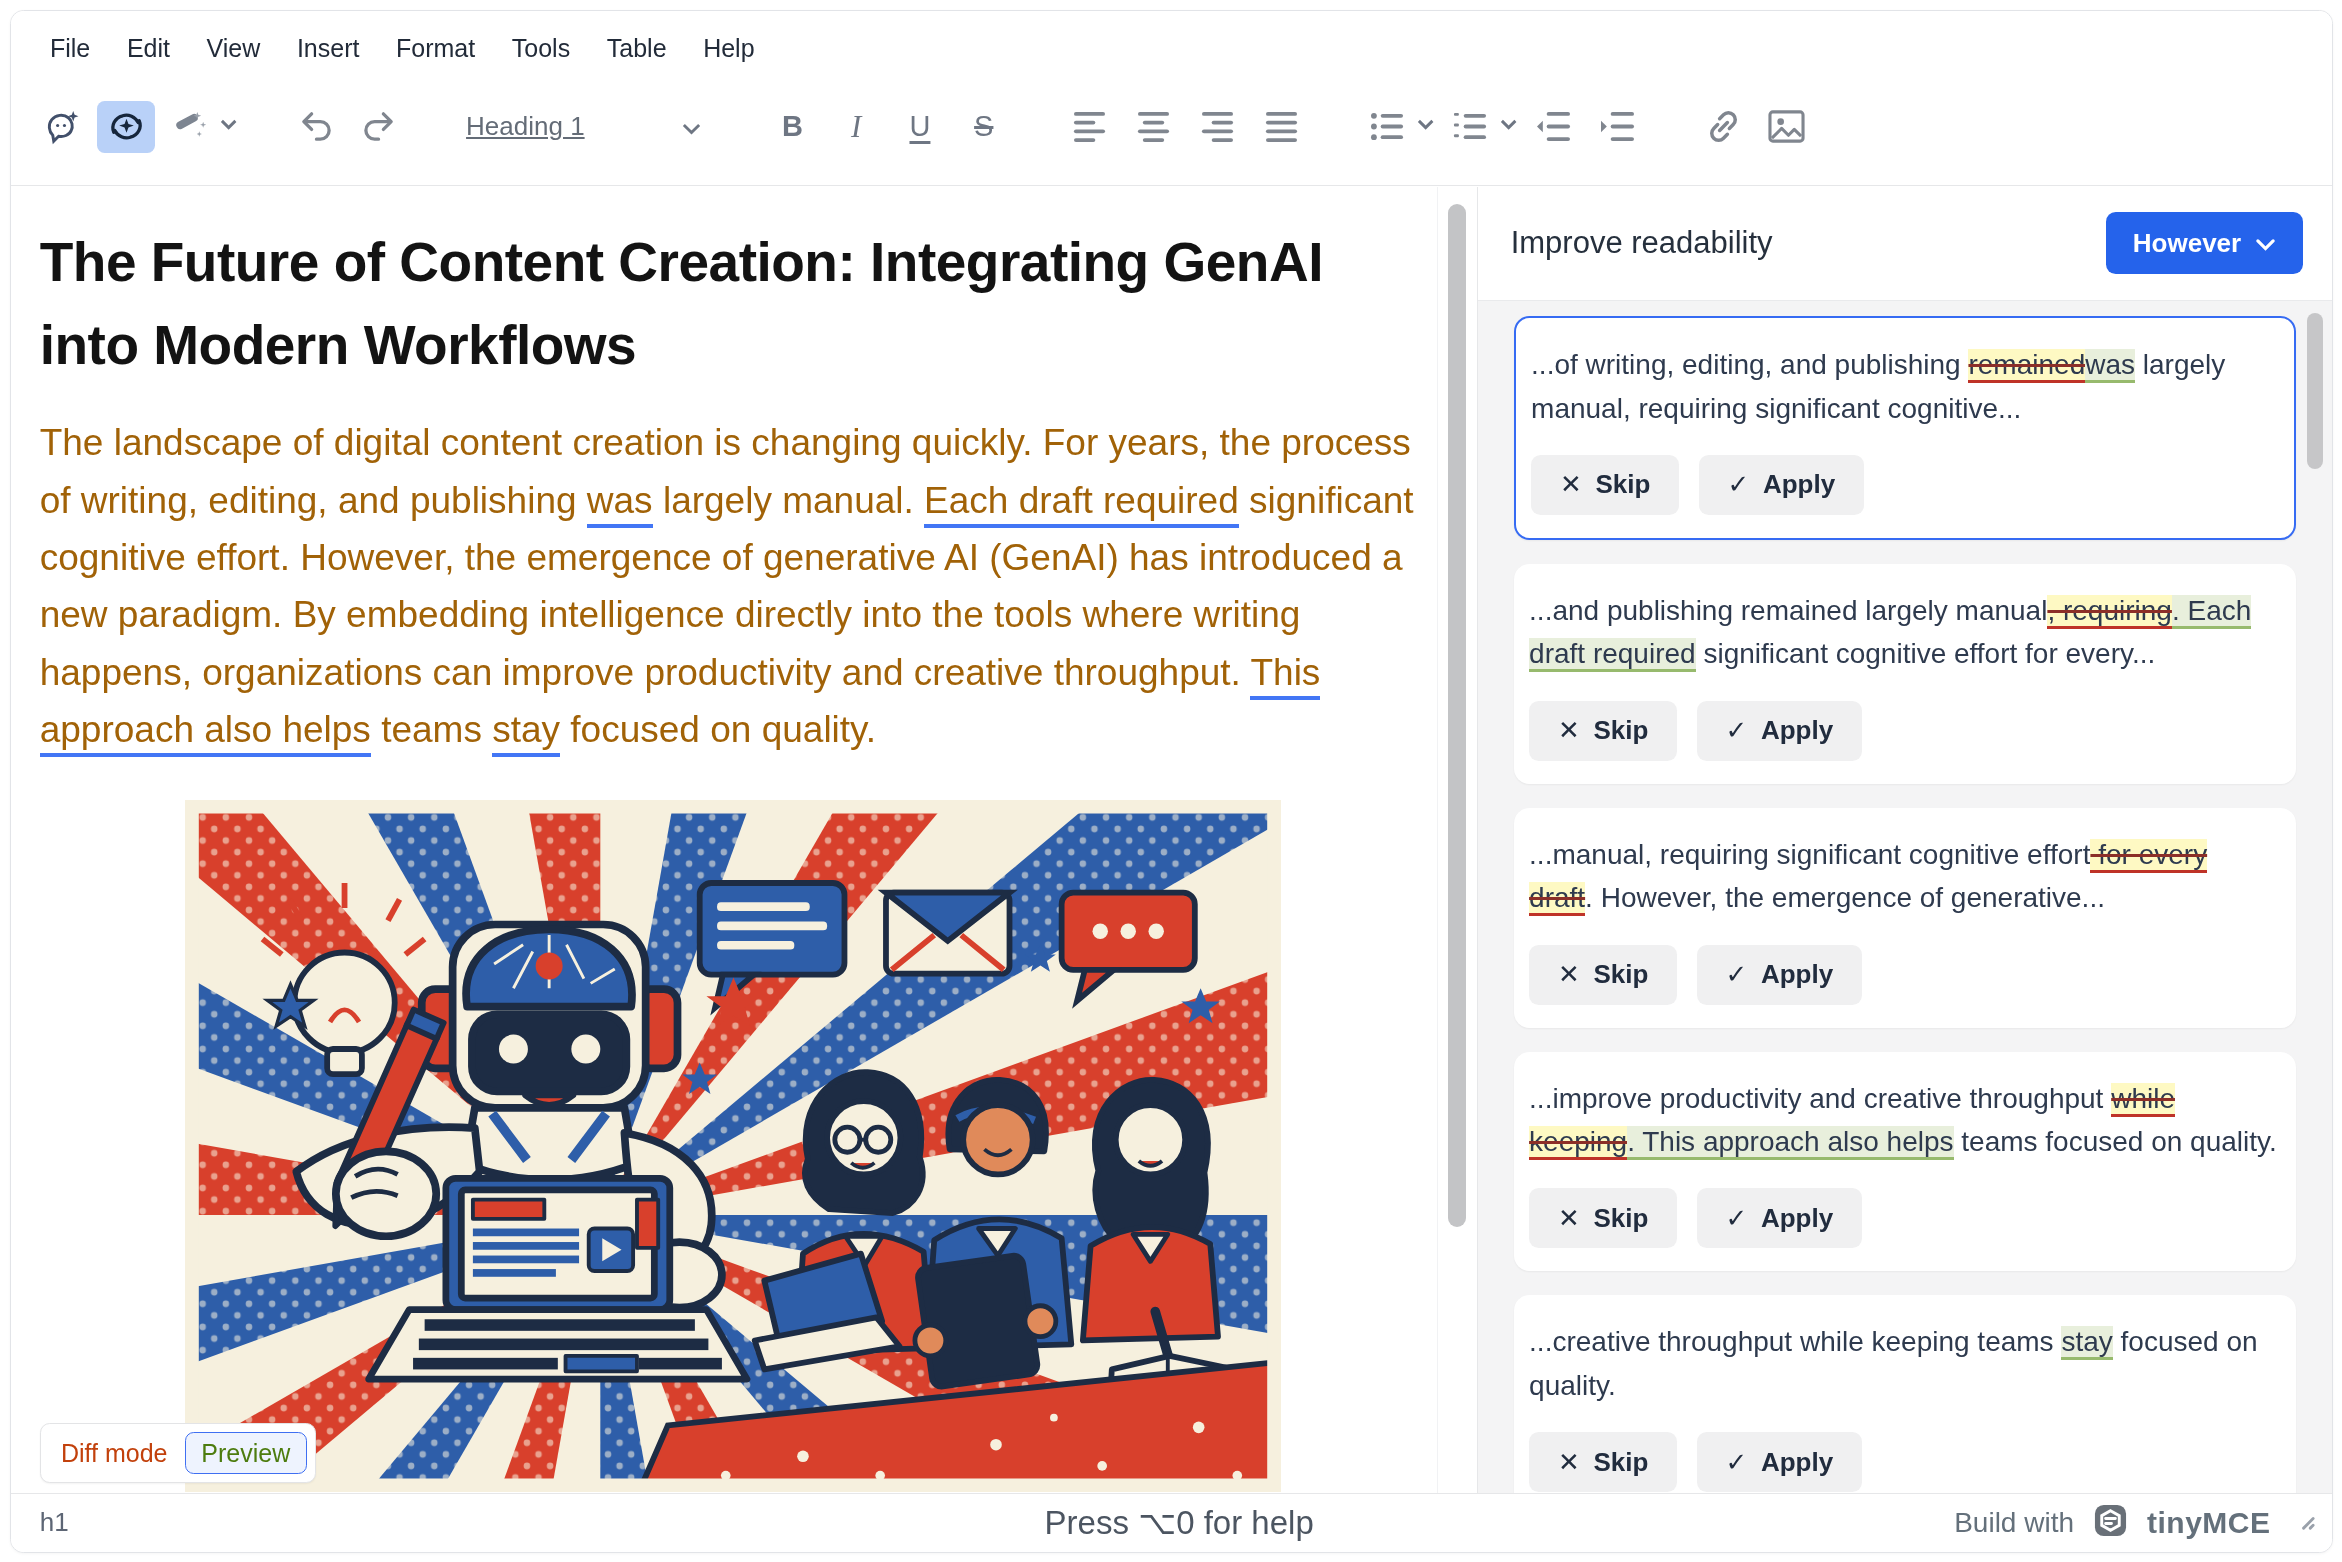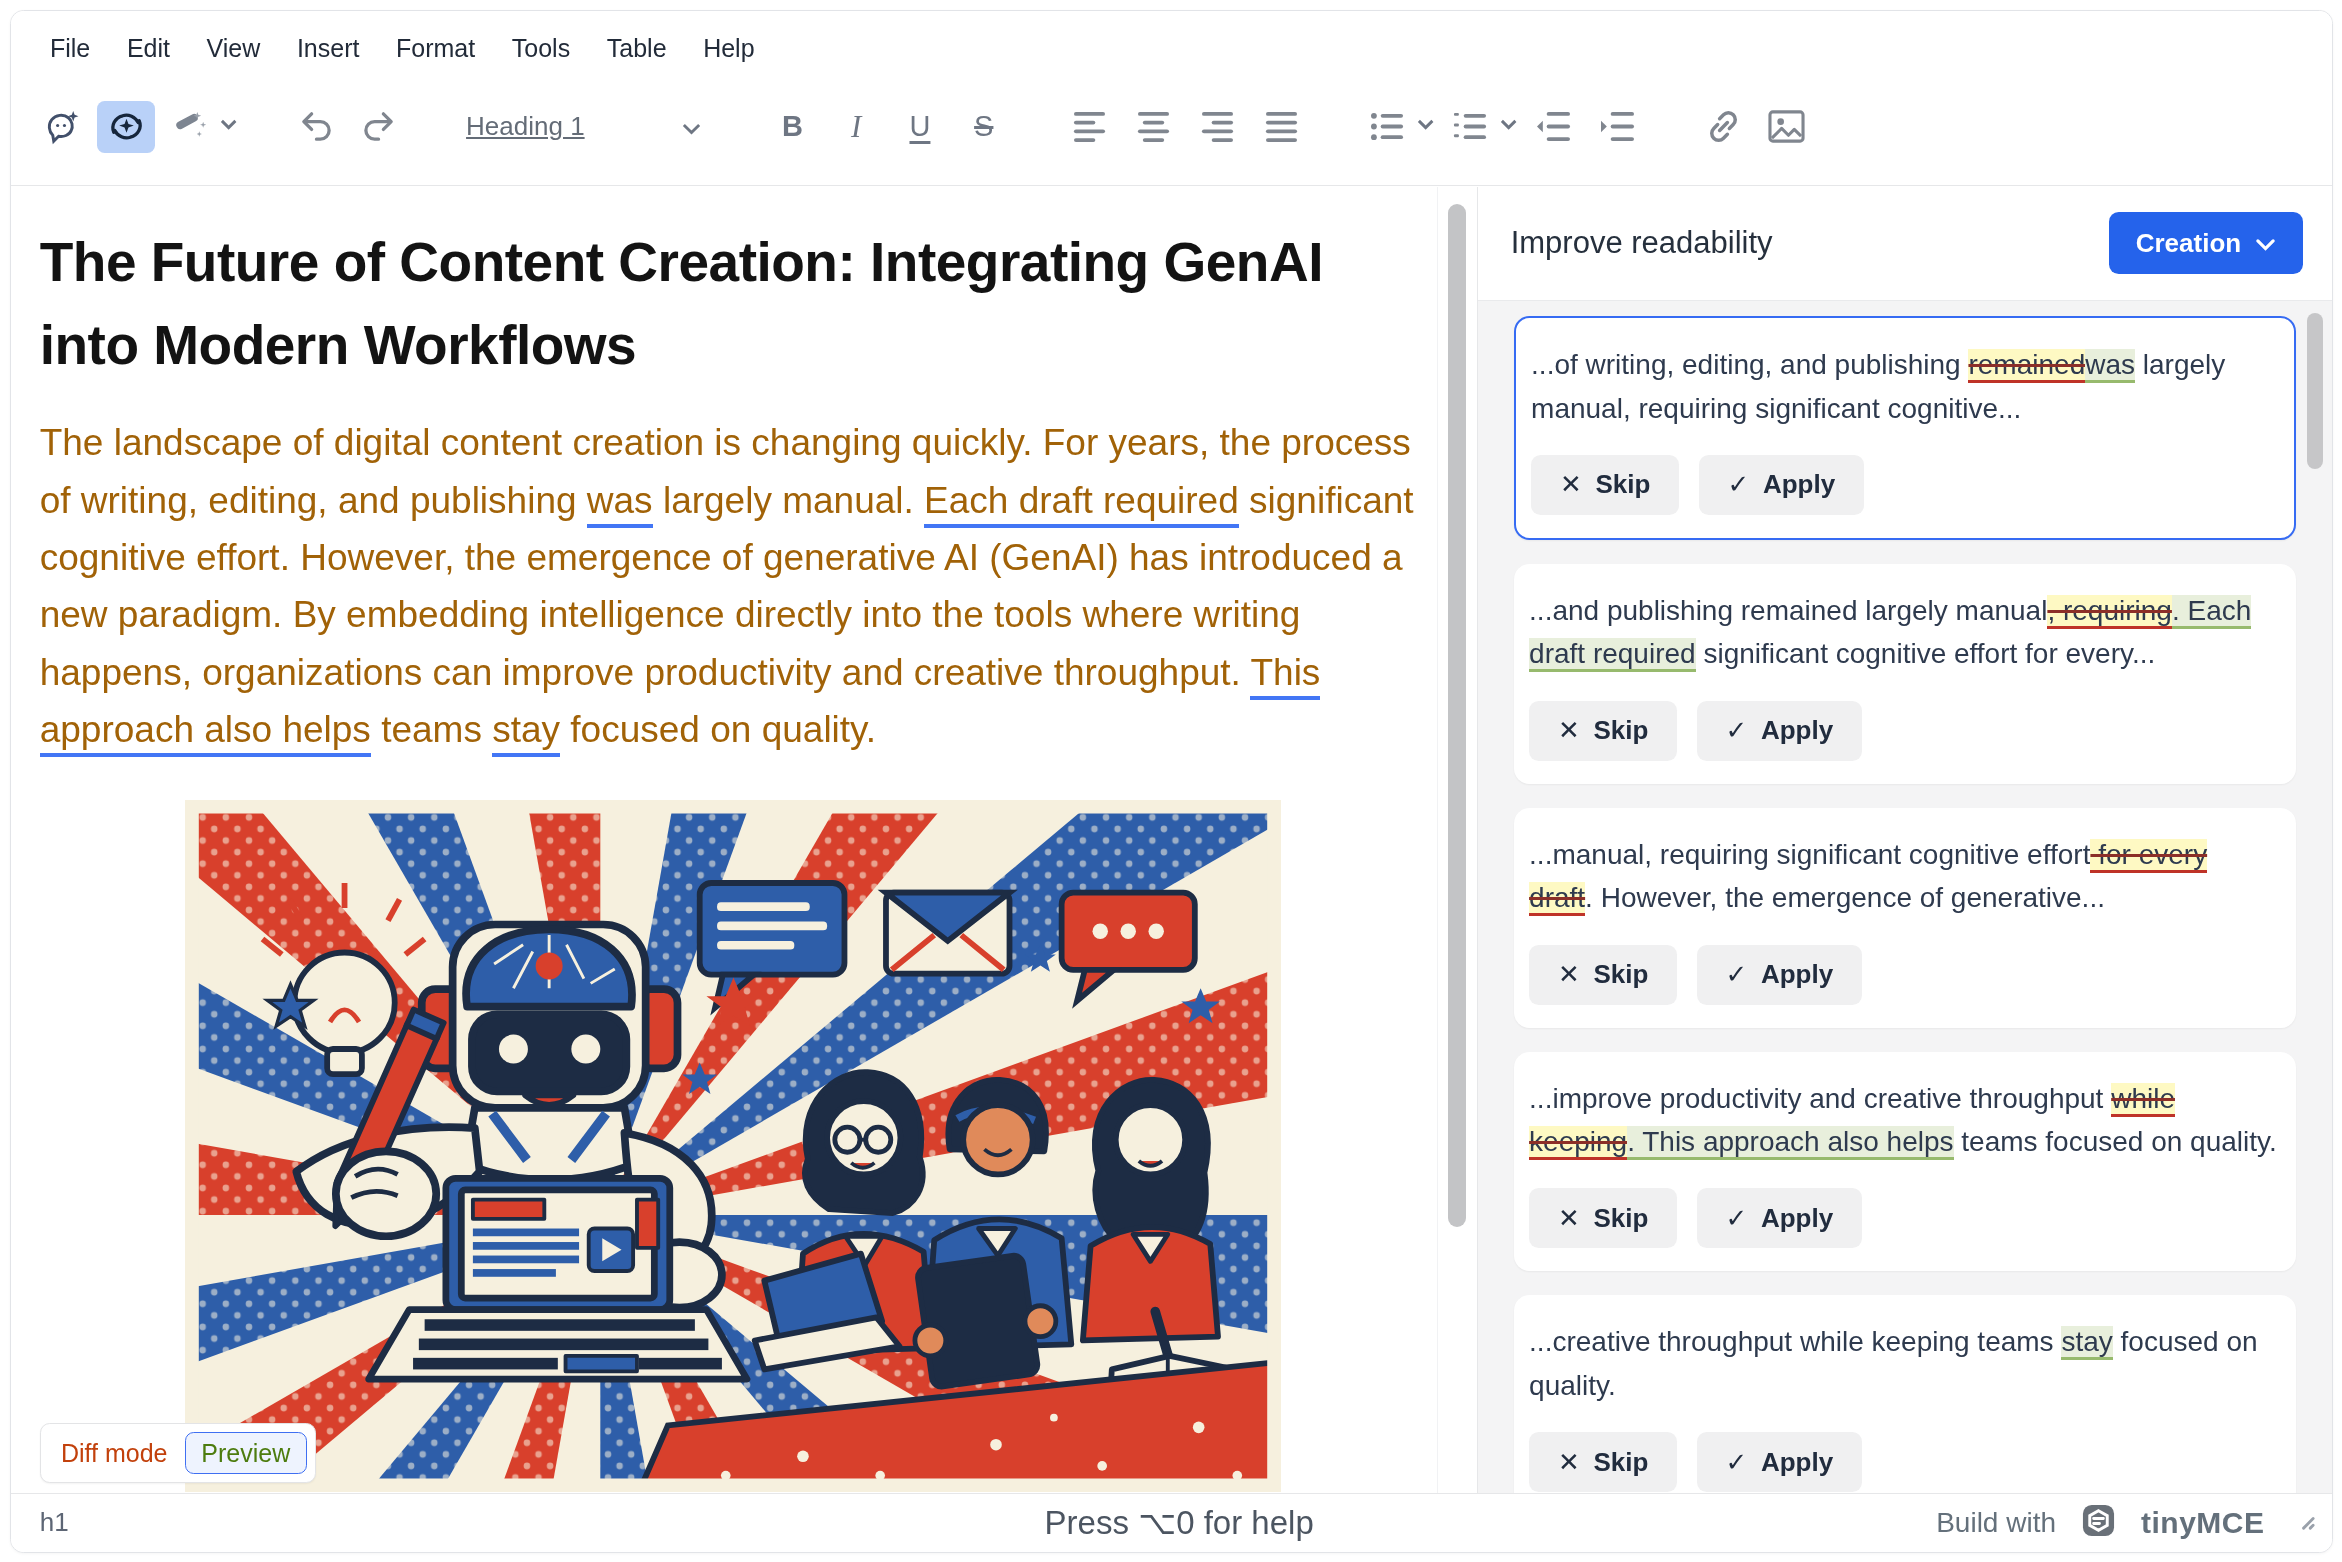--- a/index.html
+++ b/index.html
@@ -69,21 +69,21 @@
   .card-btn { display:flex; align-items:center; gap:13.5px; background:#f0f0f1; border:none; border-radius:9.7px;
               padding:14.5px 29px; font-size:26px; font-weight:bold; color:#212c3e; }
   .card-btn .glyph { font-size:26px; font-weight:normal; }
   .sb-scroll-thumb { position:absolute; right:8.7px; top:126px; width:16.4px; height:156px; background:#c6c6c8; border-radius:8.7px; }
 
   
   .statusbar { position:absolute; left:0; right:0; bottom:0; height:59px; background:#fff;
                border-top:1px solid #e6e7e9; display:flex; align-items:center; }
   .sb-elpath { font-size:26px; color:#5d6675; margin-left:29px; }
   .sb-help { position:absolute; left:16px; right:0; text-align:center; font-size:33px; color:#4c5561; }
-  .sb-brand { margin-left:auto; display:flex; align-items:center; gap:25px; margin-right:15.4px; position:relative; }
+  .sb-brand { margin-left:auto; display:flex; align-items:center; gap:19px; margin-right:15.4px; position:relative; }
   .sb-brand-prefix { font-size:28px; color:#64707b; }
   .sb-brand-name { font-size:30px; font-weight:bold; color:#64707b; letter-spacing:0.5px; }
 </style>
 </head>
 <body>
 
 <div class="frame">
 
   <div class="header">
     <div class="menubar">
@@ -499,21 +499,21 @@
   </div>
 
   <div class="scroll-gutter">
     <div class="scroll-thumb-v"></div>
   </div>
 
   <div class="sidebar">
     <div class="sb-header">
       <div class="sb-title">Improve readability</div>
       <button class="complete-btn">
-        <span>Creation</span>
+        <span>However</span>
         <span>
           <svg width="21" height="13.5" viewBox="0 0 22 14" fill="none" stroke="#ffffff" stroke-width="3.4" stroke-linecap="round">
               <path d="M3 3l8 8 8-8"></path>
             </svg>
         </span>
       </button>
     </div>
 
     <div class="sb-panel">
 

